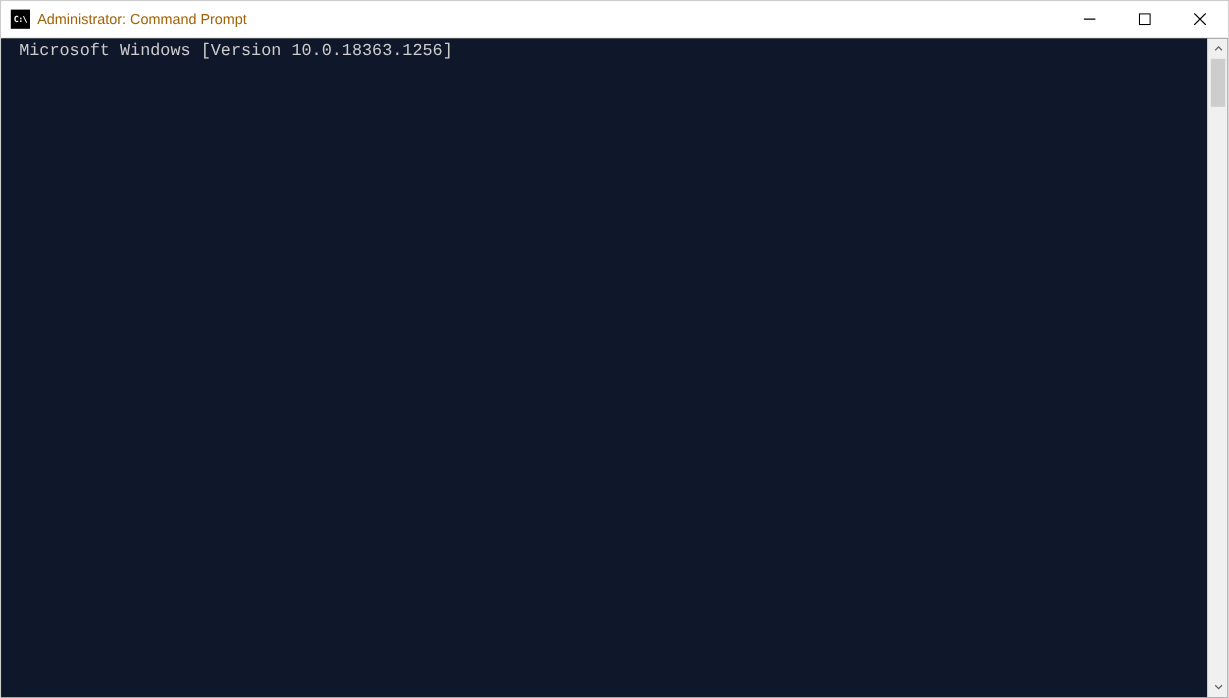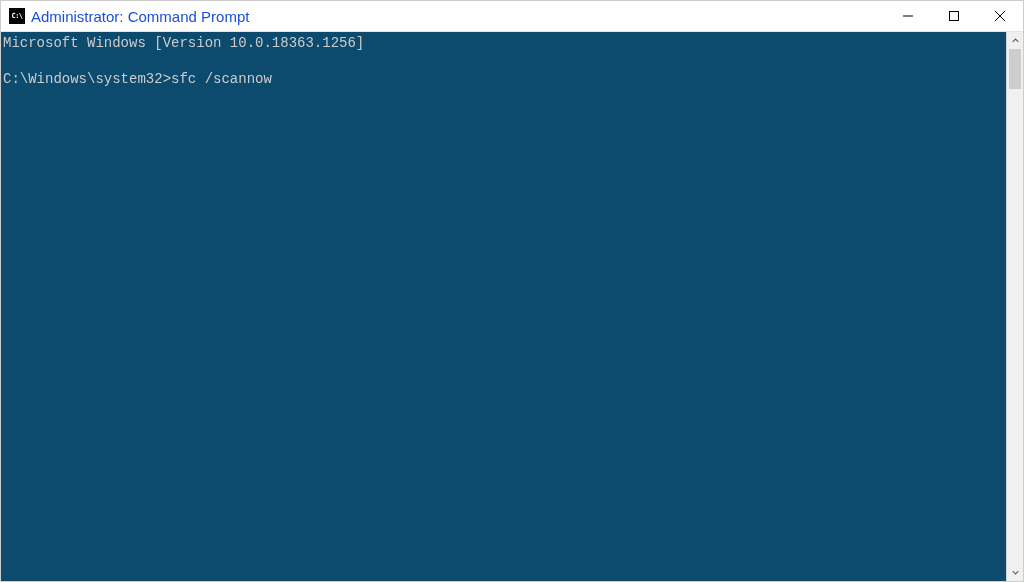--- a/index.html
+++ b/index.html
@@ -41,22 +41,22 @@
       position: relative;
     }
     .titlebar-icon-text {
       color: #ffffff;
       font-size: 7px;
       font-family: Consolas, monospace;
       font-weight: bold;
       letter-spacing: -0.5px;
     }
     .titlebar-title {
-      font-size: 15px;
-      color: #1d4ed8;
+      font-size: 12px;
+      color: #a16207;
       flex: 1;
     }
     .window-controls {
       display: flex;
       height: 100%;
     }
     .window-control {
       width: 46px;
       height: 100%;
       display: flex;
@@ -69,26 +69,26 @@
       height: 10px;
     }
     .terminal-container {
       flex: 1;
       display: flex;
       background: #0c0c0c;
       overflow: hidden;
     }
     .terminal {
       flex: 1;
-      background: #0c4a6e;
+      background: #0f172a;
       color: #cccccc;
       font-family: Consolas, "Courier New", monospace;
       font-size: 14px;
       line-height: 18px;
-      padding: 2px 0 0 2px;
+      padding: 2px 0 0 15px;
       white-space: pre;
       overflow: hidden;
     }
     .scrollbar {
       width: 17px;
       background: #f0f0f0;
       display: flex;
       flex-direction: column;
       border-left: 1px solid #d4d4d4;
     }
@@ -152,21 +152,21 @@
       </div>
       <div class="window-control close">
         <svg viewBox="0 0 10 10">
             <line x1="0" y1="0" x2="10" y2="10" stroke="#000" stroke-width="1"></line>
             <line x1="10" y1="0" x2="0" y2="10" stroke="#000" stroke-width="1"></line>
           </svg>
       </div>
     </div>
   </div>
   <div class="terminal-container">
-    <div class="terminal"><span class="terminal-line">Microsoft Windows [Version 10.0.18363.1256]</span><span class="terminal-line"> </span><span class="prompt-line"><span class="prompt">C:\Windows\system32&gt;</span><span class="command">sfc /scannow</span></span></div>
+    <div class="terminal"><span class="terminal-line">Microsoft Windows [Version 10.0.18363.1256]</span><span class="terminal-line"> </span></div>
     <div class="scrollbar">
       <div class="scrollbar-arrow">
         <svg viewBox="0 0 10 10">
             <path d="M1 7 L5 3 L9 7" fill="none" stroke="#606060" stroke-width="1.5"></path>
           </svg>
       </div>
       <div class="scrollbar-track">
         <div class="scrollbar-thumb"></div>
       </div>
       <div class="scrollbar-arrow">

